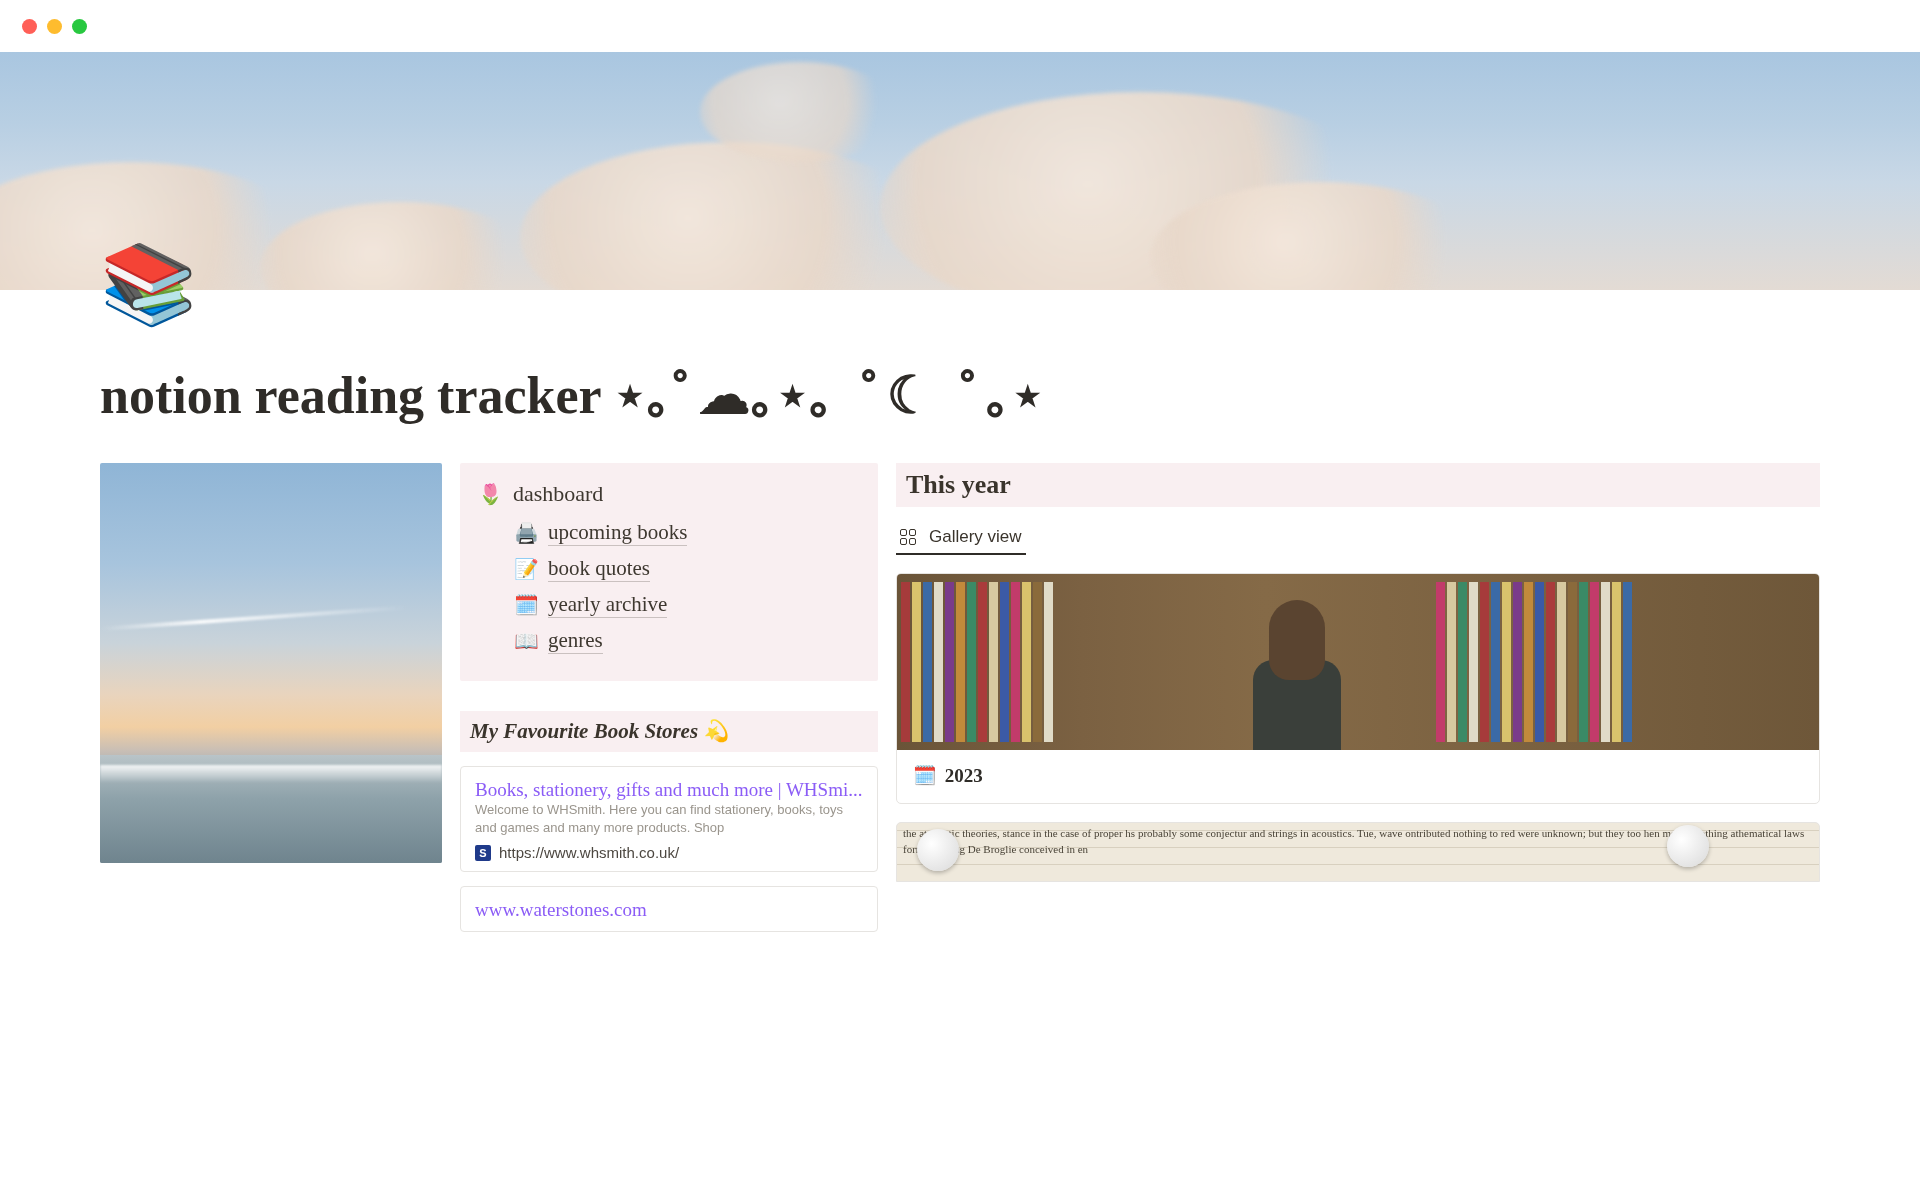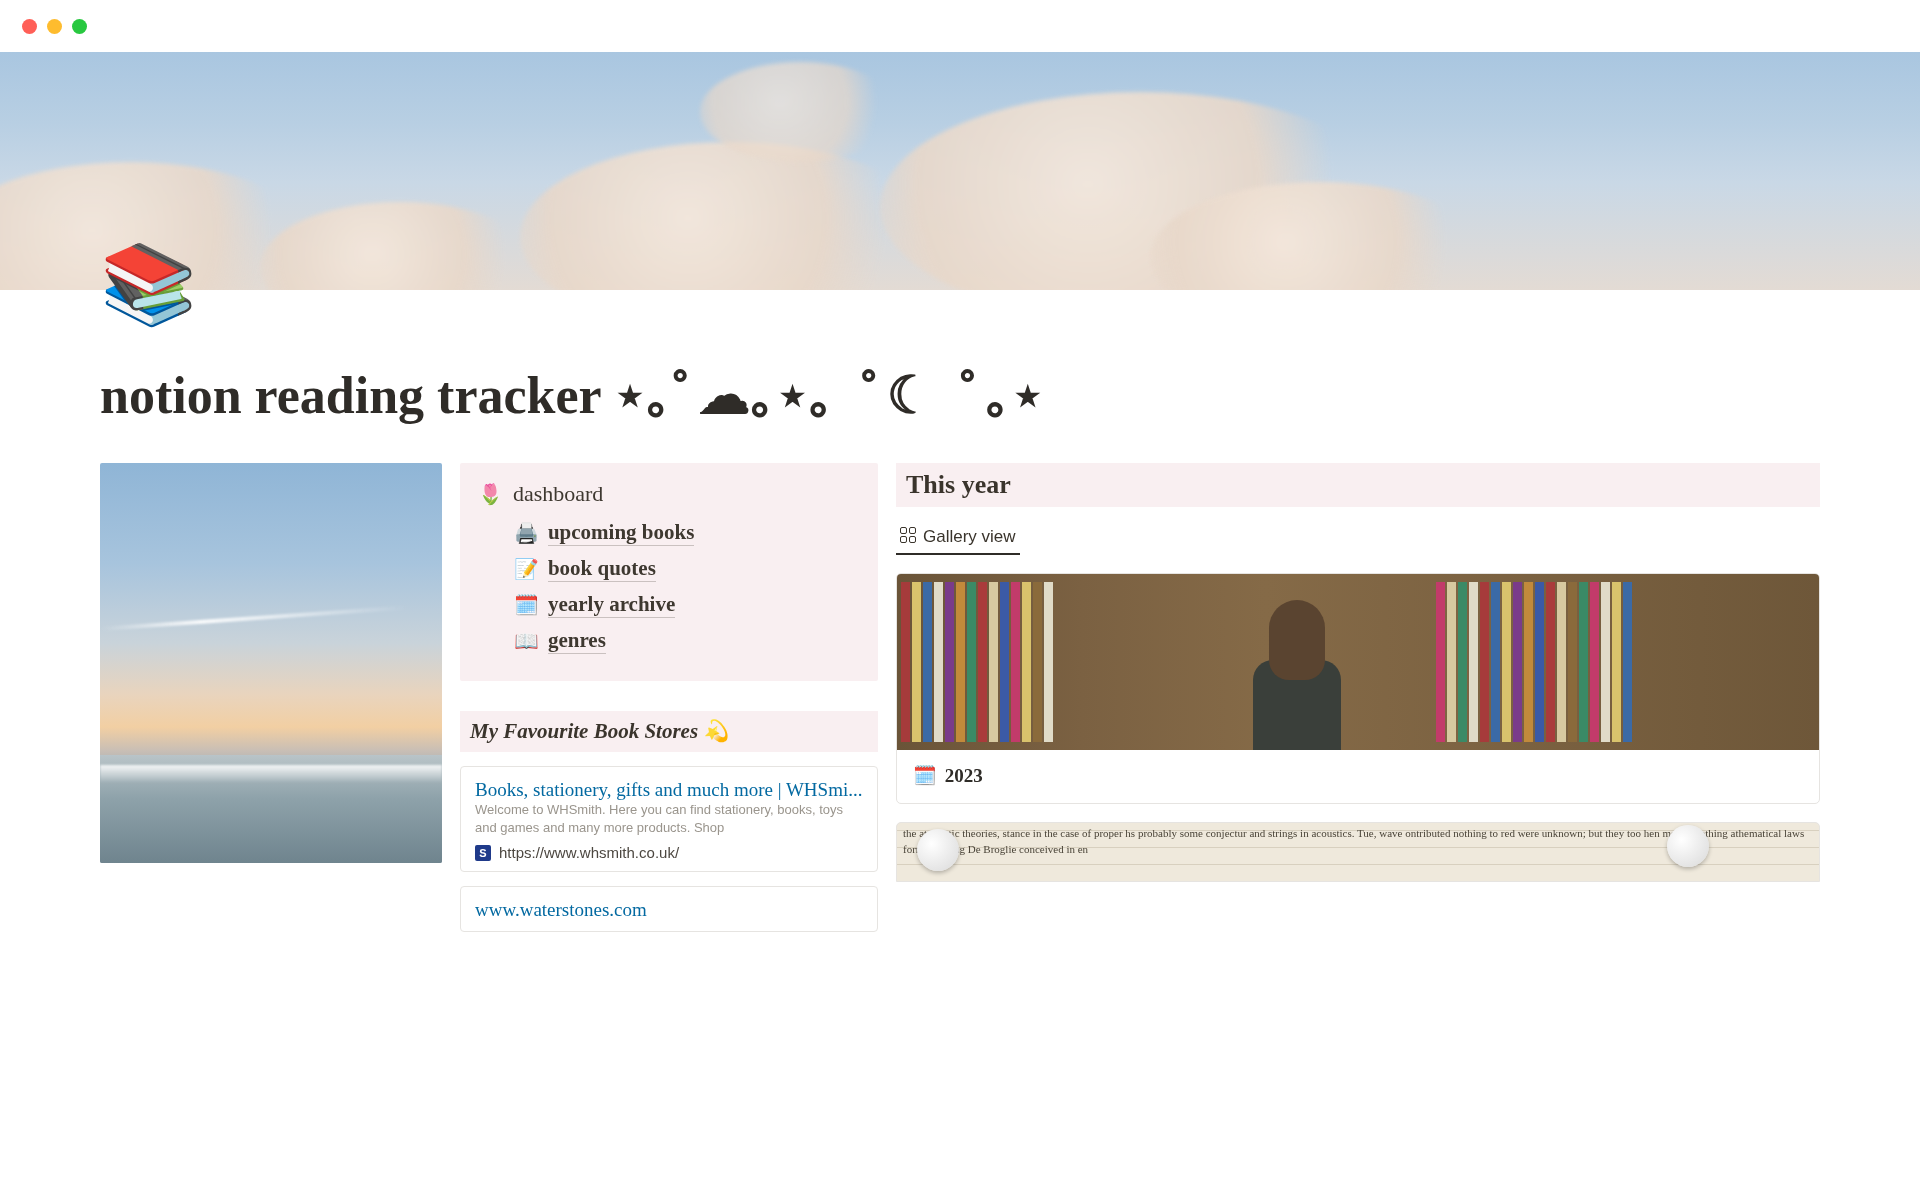--- a/index.html
+++ b/index.html
@@ -128,21 +128,21 @@
   .dash-item {
     display: flex;
     align-items: center;
     gap: 9px;
     font-family: Georgia, serif;
     font-size: 21px;
     color: #3e3830;
     padding: 5px 0 5px 36px;
     cursor: pointer;
   }
-  .dash-item .lbl { border-bottom: 1px solid rgba(62,56,48,0.25); font-weight: bold; }
+  .dash-item .lbl { border-bottom: 1px solid rgba(62,56,48,0.25); }
   .emoji { font-size: 20px; }
 
   .fav-section {
   }
   .fav-heading {
     background: #f9eff1;
     font-family: Georgia, serif;
     font-style: italic;
     font-weight: 700;
     font-size: 21px;
@@ -151,21 +151,21 @@
   }
   .bookmark-card {
     border: 1px solid #e6e4e1;
     border-radius: 4px;
     padding: 12px 14px 10px 14px;
     margin-top: 14px;
   }
   .bm-title {
     font-family: Georgia, serif;
     font-size: 19px;
-    color: #0369a1;
+    color: #8b5cf6;
     white-space: nowrap;
     overflow: hidden;
     text-overflow: ellipsis;
   }
   .bm-desc {
     font-size: 13px;
     color: #9a958d;
     line-height: 1.35;
     max-height: 40px;
     overflow: hidden;
@@ -206,22 +206,22 @@
   .view-tabs {
     display: flex;
     align-items: center;
     gap: 8px;
     margin-top: 14px;
     font-size: 17px;
     color: #3a342c;
   }
   .view-tab {
     display: flex;
-    align-items: flex-start;
-    gap: 7px;
+    align-items: center;
+    gap: 13px;
     padding: 6px 4px;
     border-bottom: 2px solid #2f2c28;
     cursor: pointer;
   }
   .grid-icon {
     width: 16px; height: 16px;
     display: grid;
     grid-template-columns: 1fr 1fr;
     grid-template-rows: 1fr 1fr;
     gap: 2px;

